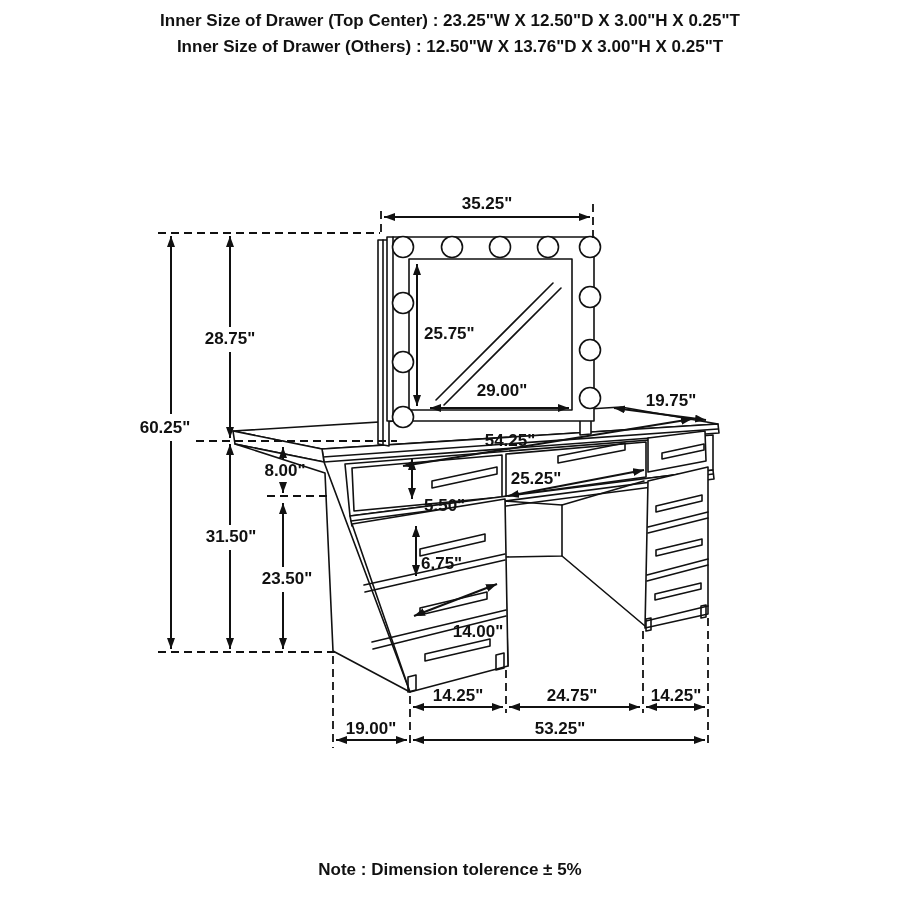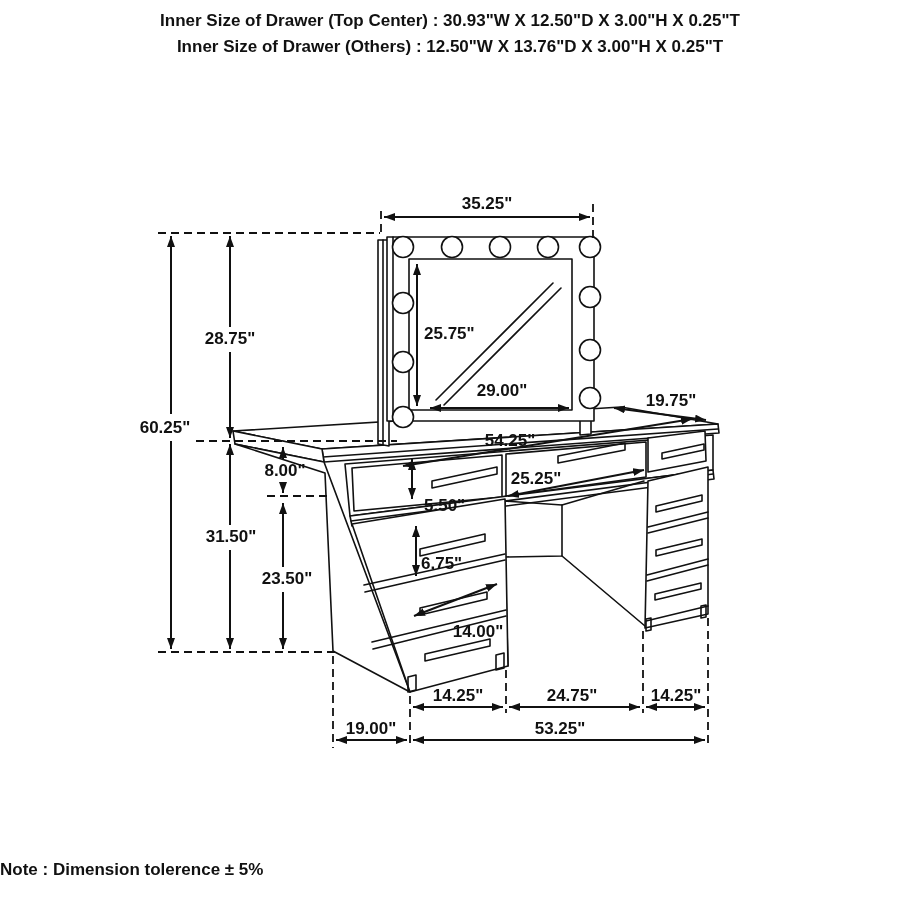--- a/index.html
+++ b/index.html
@@ -1,36 +1,36 @@
 <!DOCTYPE html>
 <html><head>
 <meta charset="utf-8">
 <style>
   html,body{margin:0;padding:0;background:#fff;}
   #stage{position:relative;width:900px;height:900px;background:#fff;overflow:hidden;
          font-family:"Liberation Sans",sans-serif;}
   .hdr{position:absolute;left:0;top:8px;width:900px;text-align:center;
        font-weight:bold;font-size:17px;color:#111;line-height:26px;}
-  .note{position:absolute;left:0;top:860px;width:900px;
+  .note{position:absolute;left:0;top:860px;width:900px;text-align:center;
         font-weight:bold;font-size:17px;color:#111;}
   svg{position:absolute;left:0;top:0;}
   .ln{stroke:#111;stroke-width:1.6;fill:none;stroke-linejoin:round;stroke-linecap:round;}
   .fw{stroke:#111;stroke-width:1.6;fill:#fff;stroke-linejoin:round;}
   .dim{stroke:#111;stroke-width:2;fill:none;}
   .dash{stroke:#111;stroke-width:1.8;fill:none;stroke-dasharray:8 5;}
   .dl{font:bold 17px "Liberation Sans",sans-serif;fill:#111;text-anchor:middle;}
   .dls{font:bold 17px "Liberation Sans",sans-serif;fill:#111;text-anchor:start;}
 </style>
 </head>
 <body>
 
 <div id="stage">
 
   <div class="hdr">
-    <div>Inner Size of Drawer (Top Center) : 30.93"W X 12.50"D X 3.00"H X 0.25"T</div>
+    <div>Inner Size of Drawer (Top Center) : 23.25"W X 12.50"D X 3.00"H X 0.25"T</div>
     <div>Inner Size of Drawer (Others) : 12.50"W X 13.76"D X 3.00"H X 0.25"T</div>
   </div>
 
   <svg width="900" height="900" viewBox="0 0 900 900">
     <defs>
       <marker id="ah" markerWidth="13" markerHeight="10" refX="11" refY="4" orient="auto-start-reverse" markerUnits="userSpaceOnUse">
         <path d="M0,0 L11,4 L0,8 Z" fill="#111"></path>
       </marker>
     </defs>
 

